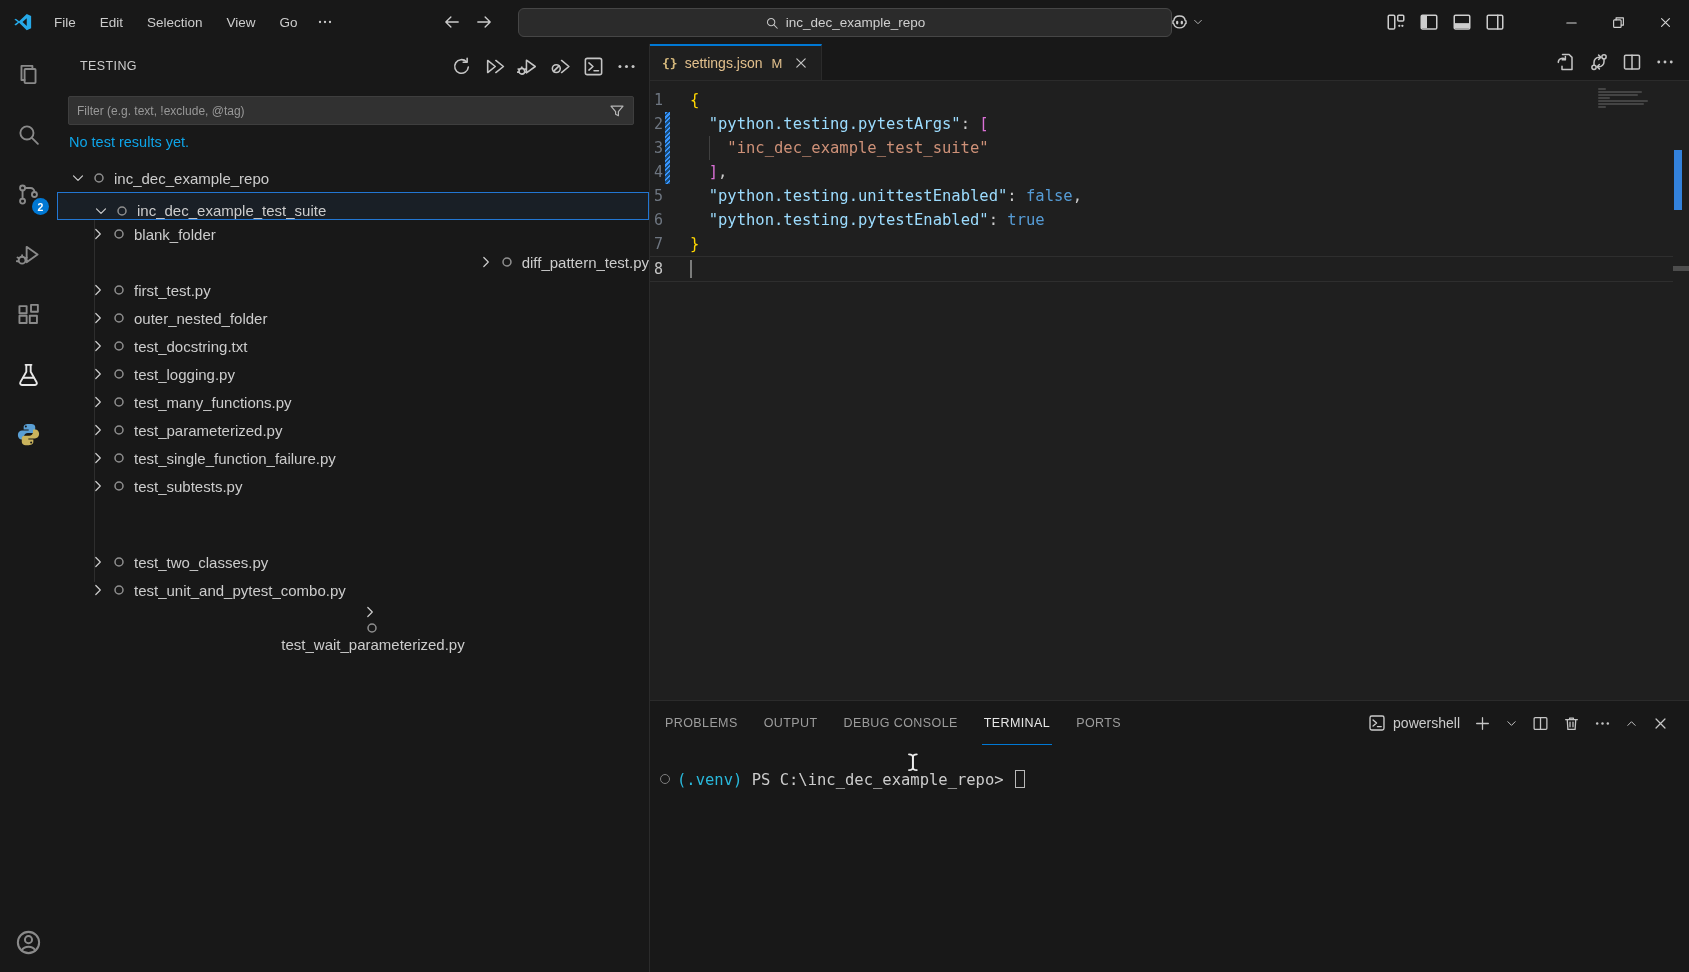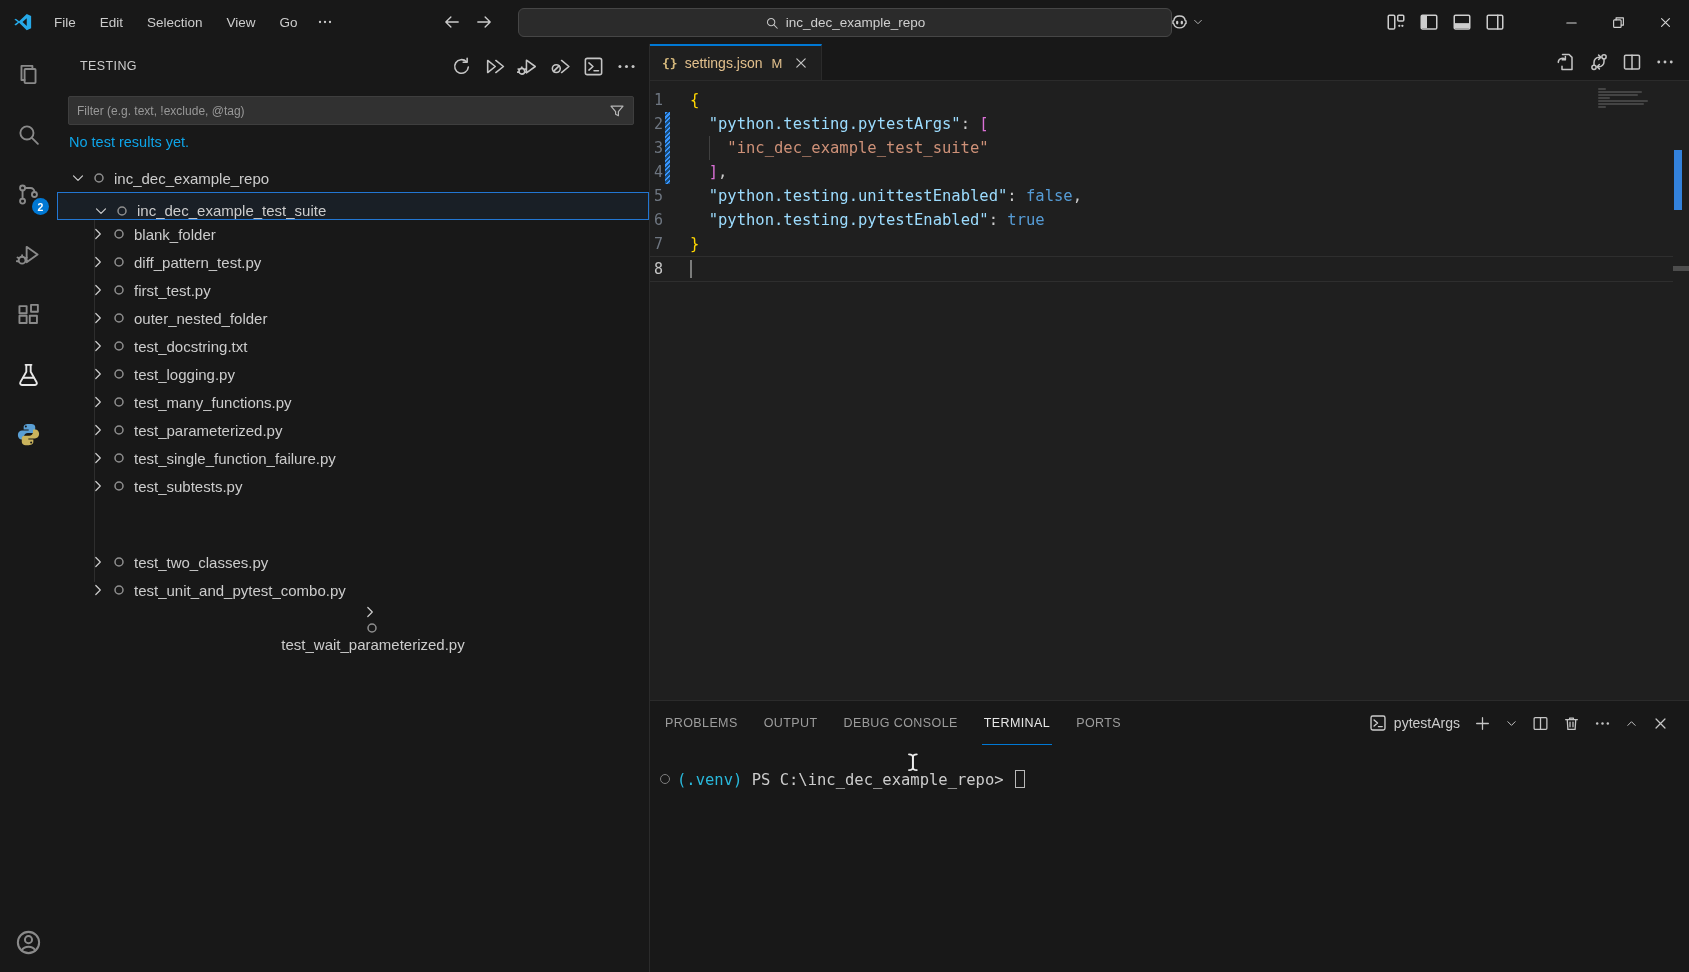--- a/index.html
+++ b/index.html
@@ -398,21 +398,21 @@
               <path d="M5.8 3.5L10.3 8l-4.5 4.5"></path>
             </svg>
           </span>
           <span class="icon tree-state">
             <svg viewBox="0 0 16 16" fill="none" stroke="currentColor" stroke-width="1.2" stroke-linecap="round" stroke-linejoin="round">
               <circle cx="8" cy="8" r="4"></circle>
             </svg>
           </span>
           <span class="tree-label">blank_folder</span>
         </div>
-        <div class="tree-row" style="padding-left: 33px;">
+        <div class="tree-row" style="padding-left: 33px; justify-content: flex-end;">
           <span class="icon tree-chevron">
             <svg viewBox="0 0 16 16" fill="none" stroke="currentColor" stroke-width="1.2" stroke-linecap="round" stroke-linejoin="round">
               <path d="M5.8 3.5L10.3 8l-4.5 4.5"></path>
             </svg>
           </span>
           <span class="icon tree-state">
             <svg viewBox="0 0 16 16" fill="none" stroke="currentColor" stroke-width="1.2" stroke-linecap="round" stroke-linejoin="round">
               <circle cx="8" cy="8" r="4"></circle>
             </svg>
           </span>
@@ -675,21 +675,21 @@
       </div>
     <div id="panel-actions">
       <div id="shell-wrap">
         <span class="icon">
             <svg viewBox="0 0 16 16" fill="none" stroke="currentColor" stroke-width="1.2" stroke-linecap="round" stroke-linejoin="round">
               <rect x="1.8" y="1.8" width="12.4" height="12.4" rx="1.5"></rect>
               <path d="M4.5 5.3l3.1 2.7-3.1 2.7"></path>
               <path d="M8.4 11.2h3.4"></path>
             </svg>
           </span>
-        <span id="shell-label">pytestArgs</span>
+        <span id="shell-label">powershell</span>
       </div>
       <span class="icon">
           <svg viewBox="0 0 16 16" fill="none" stroke="currentColor" stroke-width="1.2" stroke-linecap="round" stroke-linejoin="round">
             <path d="M8 2.5v11M2.5 8h11"></path>
           </svg>
         </span>
       <span class="icon small">
           <svg viewBox="0 0 16 16" fill="none" stroke="currentColor" stroke-width="1.2" stroke-linecap="round" stroke-linejoin="round">
             <path d="M3.5 5.8L8 10.3l4.5-4.5"></path>
           </svg>

